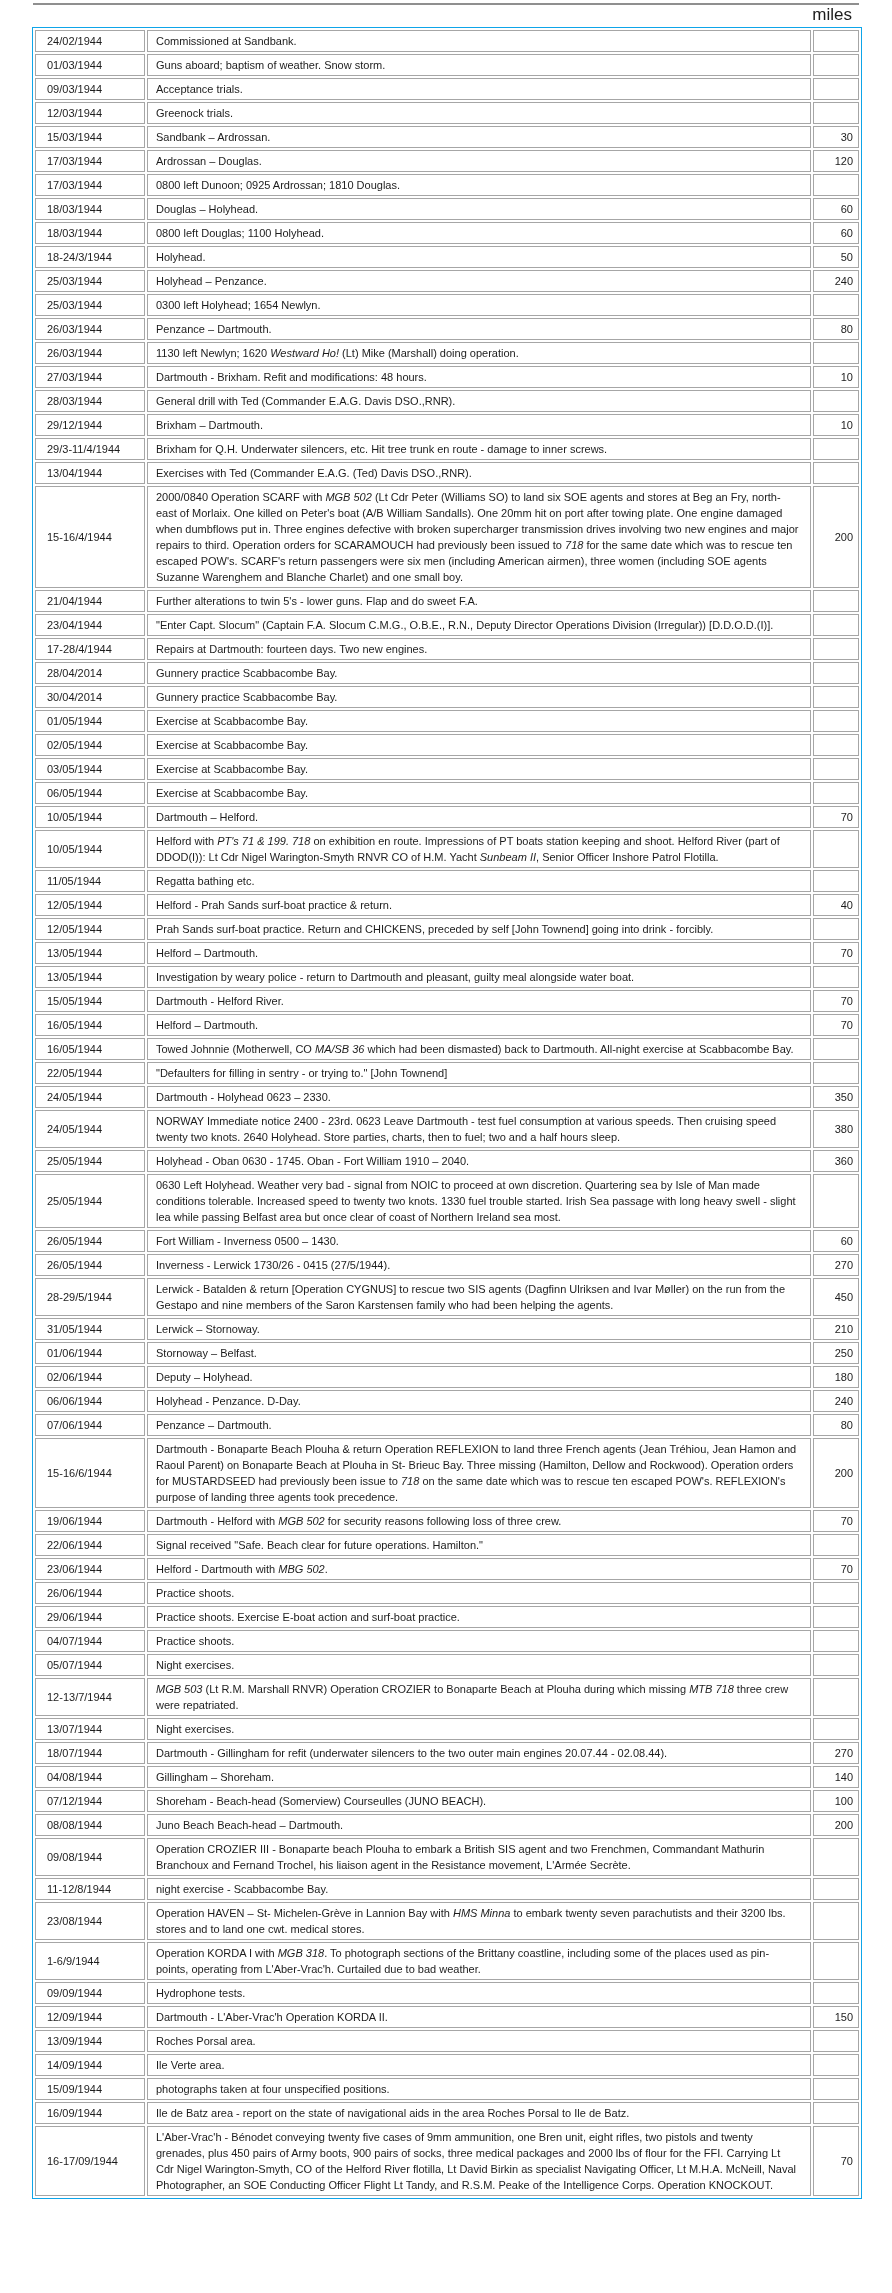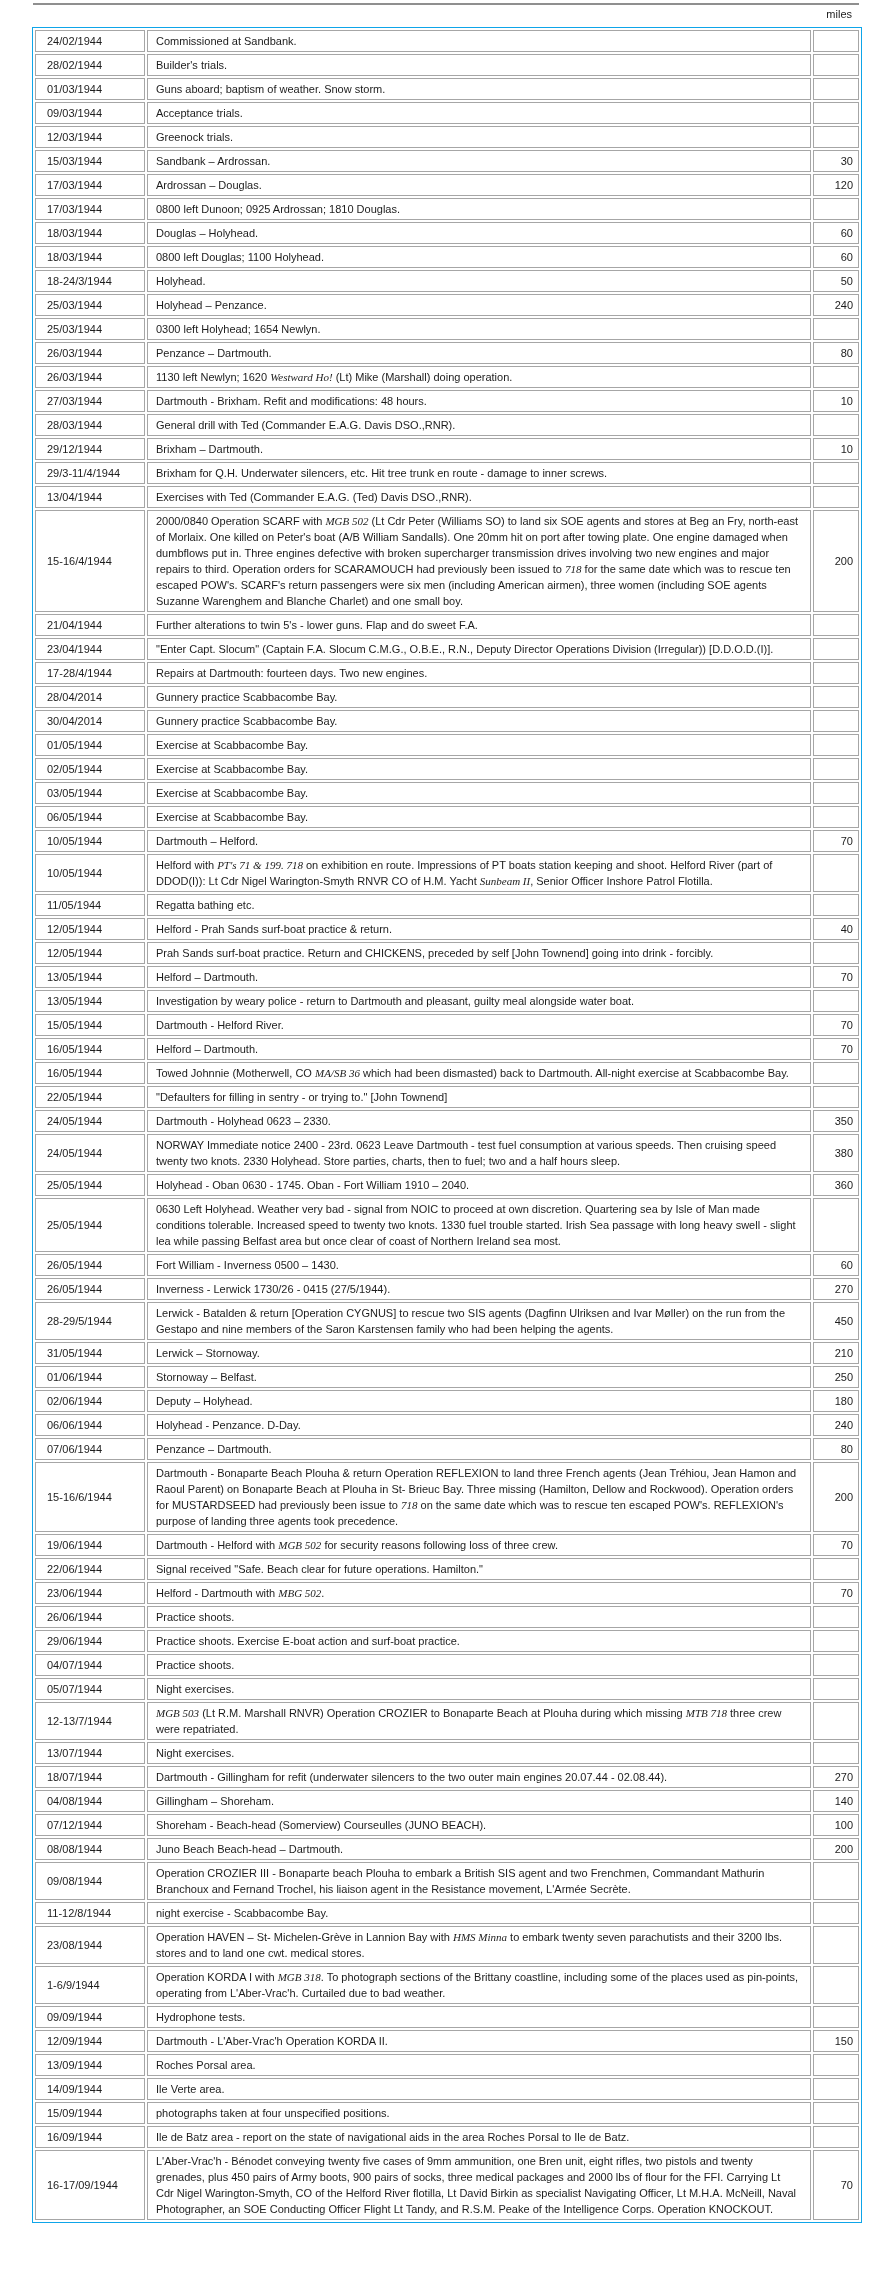--- a/index.html
+++ b/index.html
@@ -14,21 +14,21 @@
   .top-rule {
     margin: 0 33px 0 33px;
     border-top: 2px solid #8f8f8f;
     height: 0;
   }
   .miles-header {
     width: 828px;
     margin: 2px 0 5px 32px;
     text-align: right;
     padding-right: 8px;
-    font-size: 11px;
+    font-size: 17px;
     line-height: 15px;
     color: #1c1c1c;
   }
   table.log-table {
     border-collapse: separate;
     border-spacing: 2px;
     table-layout: fixed;
     width: 828px;
     margin: 0 0 6px 32px;
     border: 1px solid #0ea5e9;
@@ -41,46 +41,41 @@
     background: #ffffff;
     font-size: 11px;
     line-height: 16px;
     vertical-align: middle;
     padding: 2px 8px;
     overflow: hidden;
   }
   td.date-cell { padding-left: 11px; white-space: nowrap; }
   td.desc-cell { padding-left: 8px; padding-right: 10px; }
   td.miles-cell { text-align: right; padding-right: 5px; }
-  .it { font-style: italic; font-family: Liberation Serif, serif; }
+  .it { font-style: italic; }
 </style>
 </head>
 <body>
 
 <div class="page">
   <div class="top-rule"></div>
   <div class="miles-header">miles</div>
   <table class="log-table">
     <colgroup>
       <col class="c-date">
       <col class="c-desc">
       <col class="c-miles">
     </colgroup>
     <tbody>
         <tr>
           <td class="date-cell">24/02/1944</td>
           <td class="desc-cell">Commissioned at Sandbank.</td>
           <td class="miles-cell"></td>
         </tr>
         <tr>
-          <td class="date-cell">28/02/1944</td>
-          <td class="desc-cell">Builder's trials.</td>
-          <td class="miles-cell"></td>
-        </tr>
-        <tr>
           <td class="date-cell">01/03/1944</td>
           <td class="desc-cell">Guns aboard; baptism of weather. Snow storm.</td>
           <td class="miles-cell"></td>
         </tr>
         <tr>
           <td class="date-cell">09/03/1944</td>
           <td class="desc-cell">Acceptance trials.</td>
           <td class="miles-cell"></td>
         </tr>
         <tr>
@@ -268,21 +263,21 @@
           <td class="desc-cell">"Defaulters for filling in sentry - or trying to." [John Townend]</td>
           <td class="miles-cell"></td>
         </tr>
         <tr>
           <td class="date-cell">24/05/1944</td>
           <td class="desc-cell">Dartmouth - Holyhead 0623 – 2330.</td>
           <td class="miles-cell">350</td>
         </tr>
         <tr>
           <td class="date-cell">24/05/1944</td>
-          <td class="desc-cell">NORWAY Immediate notice 2400 - 23rd.  0623 Leave Dartmouth - test fuel consumption at various speeds. Then cruising speed twenty two knots. 2330 Holyhead. Store parties, charts, then to fuel; two and a half hours sleep.</td>
+          <td class="desc-cell">NORWAY Immediate notice 2400 - 23rd.  0623 Leave Dartmouth - test fuel consumption at various speeds. Then cruising speed twenty two knots. 2640 Holyhead. Store parties, charts, then to fuel; two and a half hours sleep.</td>
           <td class="miles-cell">380</td>
         </tr>
         <tr>
           <td class="date-cell">25/05/1944</td>
           <td class="desc-cell">Holyhead - Oban 0630 - 1745. Oban - Fort William 1910 – 2040.</td>
           <td class="miles-cell">360</td>
         </tr>
         <tr>
           <td class="date-cell">25/05/1944</td>
           <td class="desc-cell">0630 Left Holyhead. Weather very bad - signal from NOIC to proceed at own discretion. Quartering sea by Isle of Man made conditions tolerable. Increased speed to twenty two knots. 1330 fuel trouble started. Irish Sea passage with long heavy swell - slight lea while passing Belfast area but once clear of coast of Northern Ireland sea most.</td>

